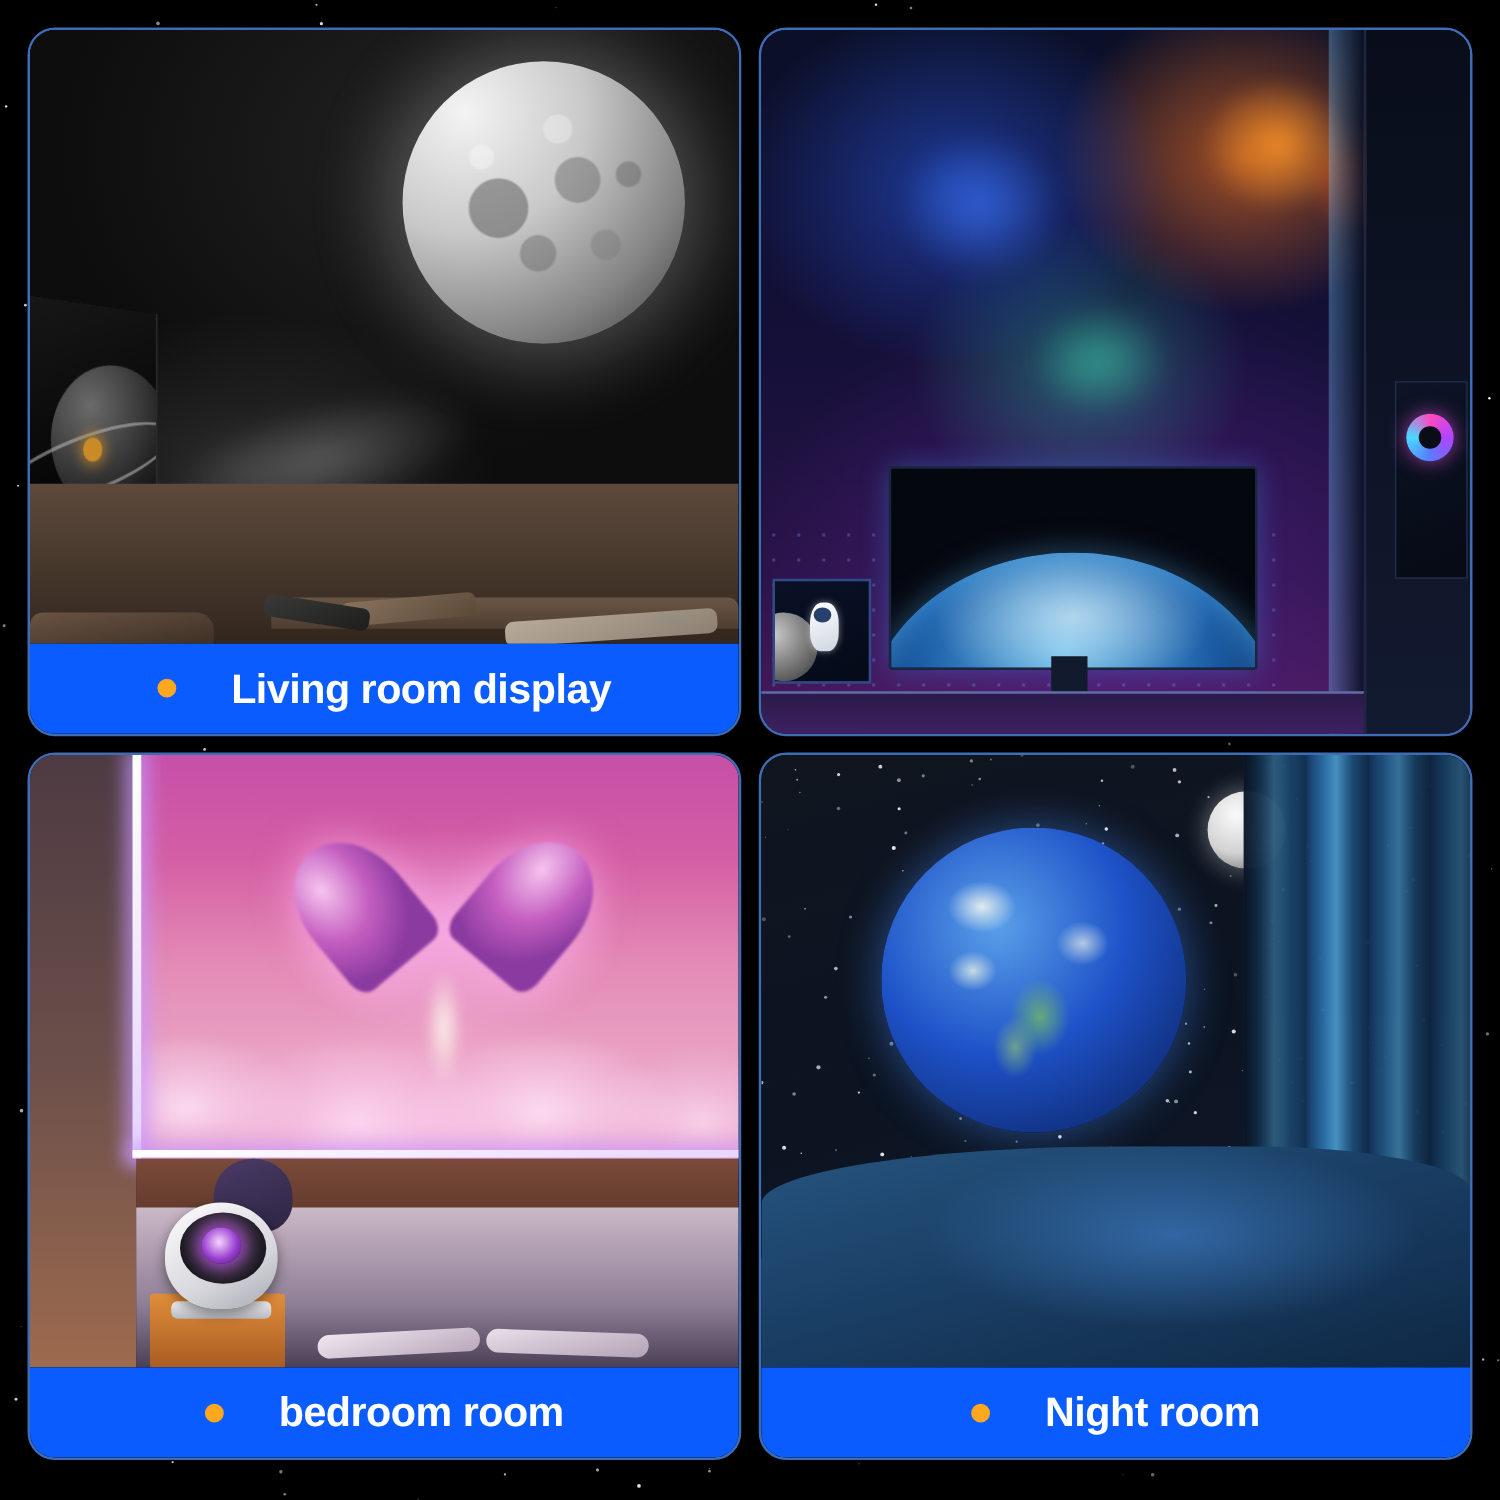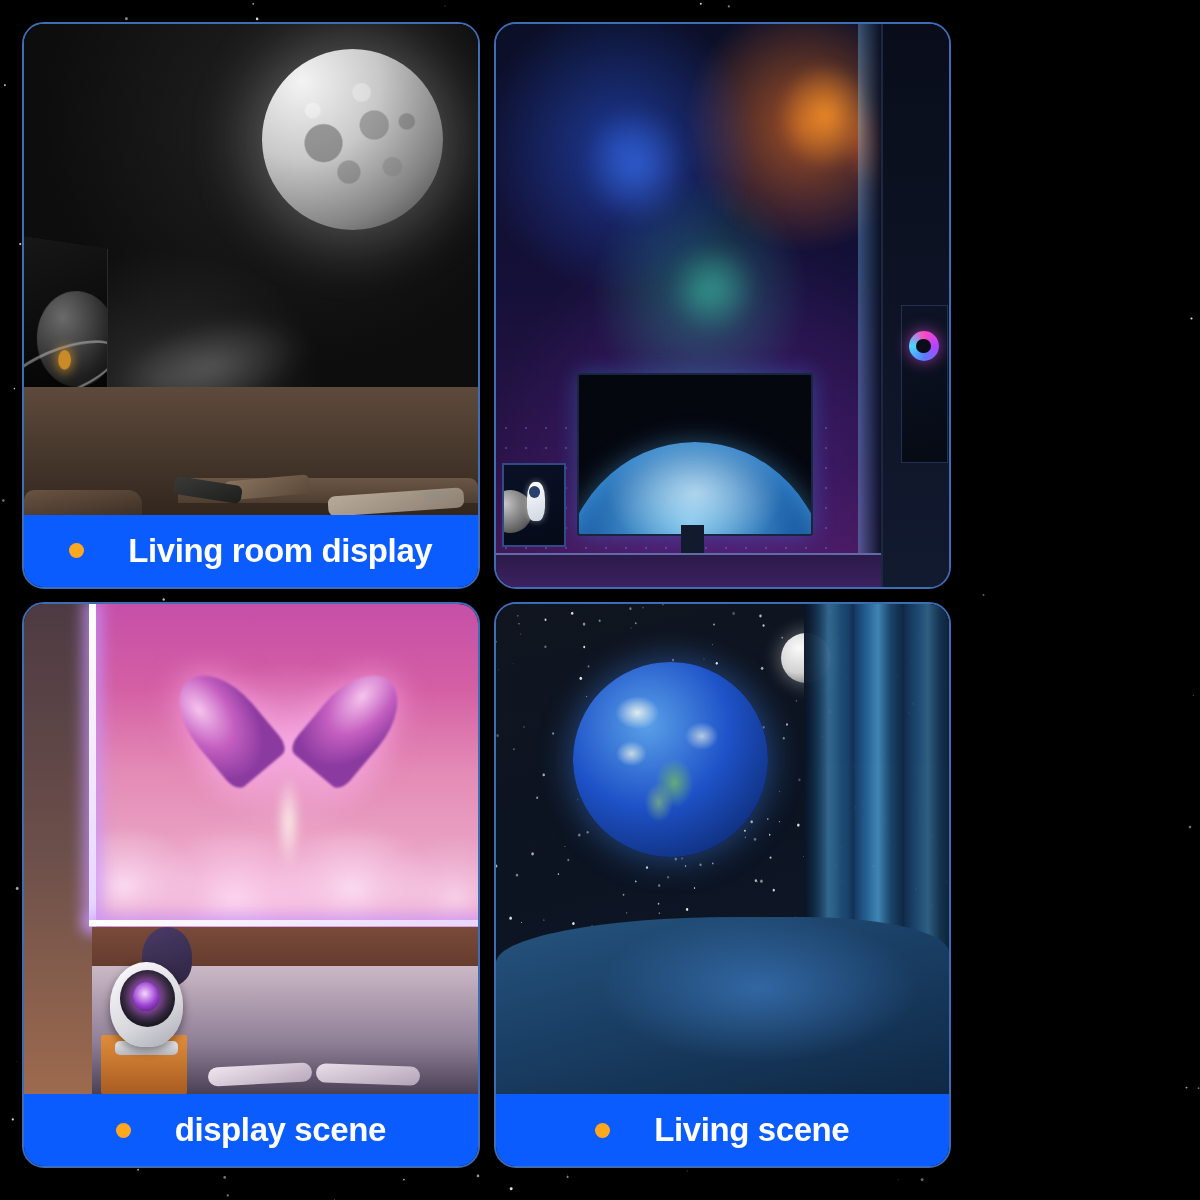--- a/index.html
+++ b/index.html
@@ -11,21 +11,21 @@
     position:relative;
   }
 
   
   #starfield { position:absolute; inset:0; z-index:0; pointer-events:none; }
 
   
   .grid {
     position:absolute;
     left:22px; top:22px;
-    width:929px; height:1146px;
+    width:1156px; height:1146px;
     display:grid;
     grid-template-columns:1fr 1fr;
     grid-template-rows:1fr 1fr;
     column-gap:14px;
     row-gap:13px;
     z-index:2;
   }
 
   .card {
     position:relative;
@@ -615,21 +615,21 @@
       <div class="p3-nightstand"></div>
       <div class="p3-projector">
         <div class="p3-proj-stand"></div>
         <div class="p3-proj-body"></div>
         <div class="p3-proj-face"></div>
         <div class="p3-proj-lens"></div>
       </div>
     </div>
     <div class="label-bar">
       <span class="label-dot"></span>
-      <span class="label-text">display scene</span>
+      <span class="label-text">bedroom room</span>
     </div>
   </div>
 
   <div class="card">
     <div class="scene">
       <div class="p4-room"></div>
       <svg class="p4-stars" width="100%" height="100%" viewBox="0 0 570 500" preserveAspectRatio="none" style="position:absolute;inset:0;">
           <circle cx="37.2" cy="436.5" r="1.24" fill="#fff" opacity="0.53"></circle>
           <circle cx="381.4" cy="179.2" r="1.44" fill="#fff" opacity="0.28"></circle>
           <circle cx="104.7" cy="235.5" r="1.62" fill="#fff" opacity="0.44"></circle>
@@ -894,17 +894,17 @@
       <div class="p4-earth"></div>
       <div class="p4-moon"></div>
       <div class="p4-curtain"></div>
       <div class="p4-pillow"></div>
       <div class="p4-hair"></div>
       <div class="p4-head"></div>
       <div class="p4-blanket"></div>
     </div>
     <div class="label-bar">
       <span class="label-dot"></span>
-      <span class="label-text">Living scene</span>
+      <span class="label-text">Night room</span>
     </div>
   </div>
 
 </div>
 
 </body></html>

